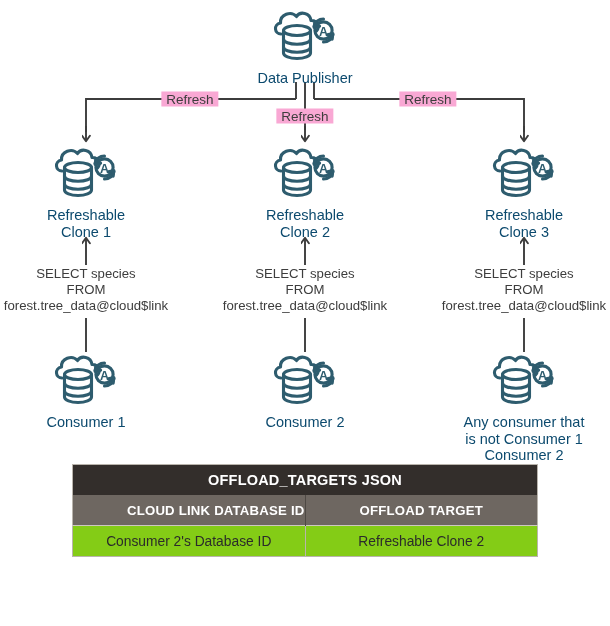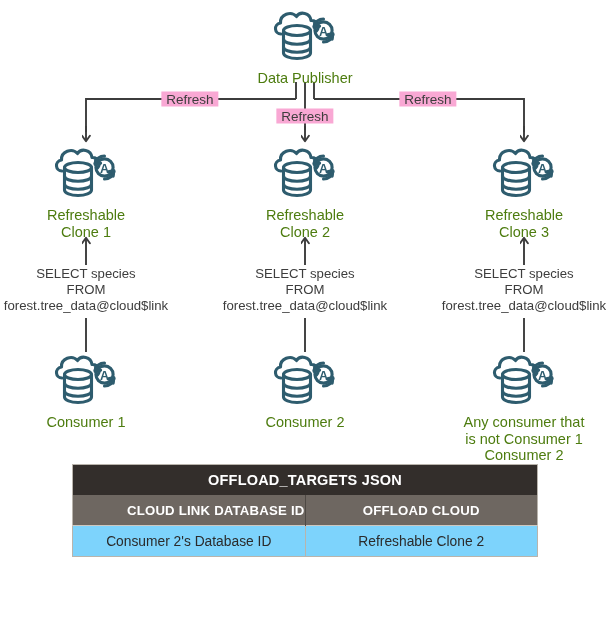--- a/index.html
+++ b/index.html
@@ -39,21 +39,21 @@
     transform: translateX(-50%);
   }
   .node .db-icon {
     display: block;
     margin: 0 auto;
   }
   .node .caption {
     margin-top: 4px;
     font-size: 14.5px;
     line-height: 16.5px;
-    color: #4d7c0f;
+    color: #0c4a6e;
     white-space: pre-line;
   }
 
   
   .sql-block {
     position: absolute;
     width: 210px;
     text-align: center;
     transform: translateX(-50%);
     font-size: 13.2px;
@@ -114,21 +114,21 @@
     font-size: 13.8px;
     color: #2b2b2b;
     text-align: center;
     height: 30px;
     vertical-align: middle;
     border-right: 1px solid #b9b4ac;
     border-top: 1px solid #cdc8c0;
   }
   .tbl-cell:last-child { border-right: none; }
   tr.row-odd .tbl-cell  { background: #e4e0d8; }
-  tr.row-even .tbl-cell { background: #7dd3fc; }
+  tr.row-even .tbl-cell { background: #84cc16; }
 </style>
 </head>
 <body>
 
 <div id="diagram-root">
 
   <svg id="connectors" viewBox="0 0 610 470" width="610" height="470" xmlns="http://www.w3.org/2000/svg">
     <defs>
       <marker id="arrow-down" markerWidth="9" markerHeight="9" refX="4.5" refY="7.4" orient="0" markerUnits="userSpaceOnUse">
         <path d="M0.6,2.2 L4.5,7.6 L8.4,2.2" fill="none" stroke="#3c3c3c" stroke-width="1.9" stroke-linecap="round" stroke-linejoin="round"></path>
@@ -318,21 +318,21 @@
 Consumer 2</div>
   </div>
 
   <table id="offload-table">
     <tbody>
       <tr>
         <td class="tbl-title" colspan="2">OFFLOAD_TARGETS JSON</td>
       </tr>
       <tr>
         <th class="tbl-head" style="width:233px;text-align:right;">CLOUD LINK DATABASE ID</th>
-        <th class="tbl-head" style="width:233px;">OFFLOAD CLOUD</th>
+        <th class="tbl-head" style="width:233px;">OFFLOAD TARGET</th>
       </tr>
       <tr class="row-even">
         <td class="tbl-cell">Consumer 2's Database ID</td>
         <td class="tbl-cell">Refreshable Clone 2</td>
       </tr>
     </tbody>
   </table>
 
 </div>
 

